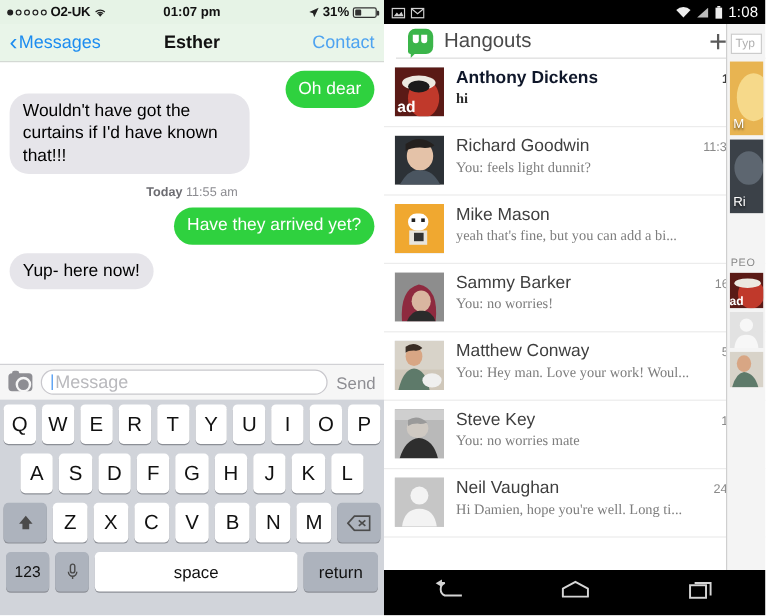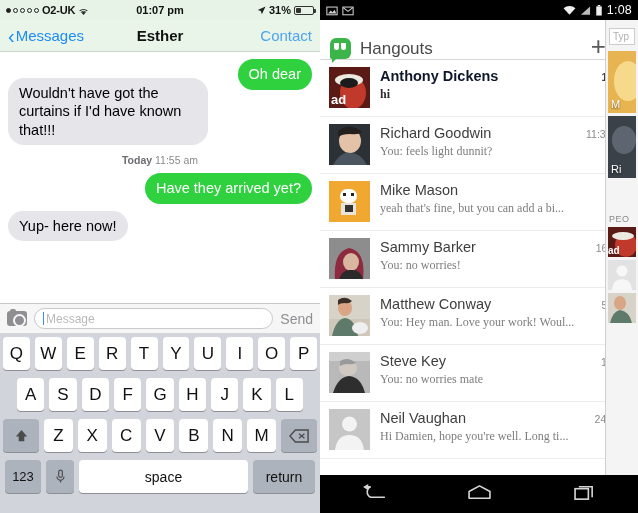--- a/index.html
+++ b/index.html
@@ -78,21 +78,21 @@
   .cam::before {
     content:""; position:absolute; left:6px; top:3px; width:9px; height:9px;
     border-radius:50%; border:2px solid #f6f6f6;
   }
   .cam::after {
     content:""; position:absolute; left:3px; top:-2px; width:6px; height:3px;
     background:#8e8e93; border-radius:2px 2px 0 0;
   }
   .msg-field {
     flex:1; height:21px; background:#fff; border:1px solid #c8c7cc; border-radius:11px;
-    display:flex; align-items:center; padding:0 8px; font-size:12px; color:#b9b9bd;
+    display:flex; align-items:center; padding:0 8px; font-size:15px; color:#b9b9bd;
     position:relative;
   }
   .caret { width:1px; height:13px; background:#3b8ff0; margin-right:2px; }
   .send { color:#8e8e93; font-size:14px; font-weight:500; flex:none; cursor:pointer; }
 
   .kb { background:#d1d4da; padding:4px 3px 5px; height:180px; }
   .krow { display:flex; justify-content:center; gap:5px; margin-bottom:8px; }
   .key {
     background:#fff; border-radius:4px; height:33px; min-width:26px; flex:1;
     display:flex; align-items:center; justify-content:center;
@@ -113,22 +113,22 @@
   .droid { position:relative; width:318px; height:513px; background:#fff; overflow:hidden; }
   .droid-status {
     height:20px; background:#000; color:#fff; display:flex; align-items:center;
     padding:0 6px; font-size:11px; gap:4px;justify-content:flex-end;
   }
   .droid-status .sright { margin-left:auto; display:flex; align-items:center; gap:4px; }
   .sbi { width:12px; height:11px; opacity:.95; }
   .dtime { font-size:12.5px; font-weight:400; letter-spacing:.2px; }
 
   .droid-bar {
-    height:40px; background:#fff; display:flex; align-items:flex-end; padding:0 10px;
-    border-bottom:1px solid #d6d6d6; gap:9px;
+    height:29px; background:#fff; display:flex; align-items:center; padding:0 10px;
+    border-bottom:1px solid #d6d6d6; gap:9px;margin-left:10px;
   }
   .hg-logo {
     width:21px; height:21px; background:#3bb54a; position:relative; flex:none;
     border-radius:6px 6px 6px 2px;
   }
   .hg-logo::after {
     content:""; position:absolute; left:2px; bottom:-4px; width:7px; height:7px;
     background:#3bb54a; clip-path:polygon(0 100%, 0 0, 100% 0);
   }
   .hg-q { position:absolute; left:4px; top:5px; display:flex; gap:2px; }

